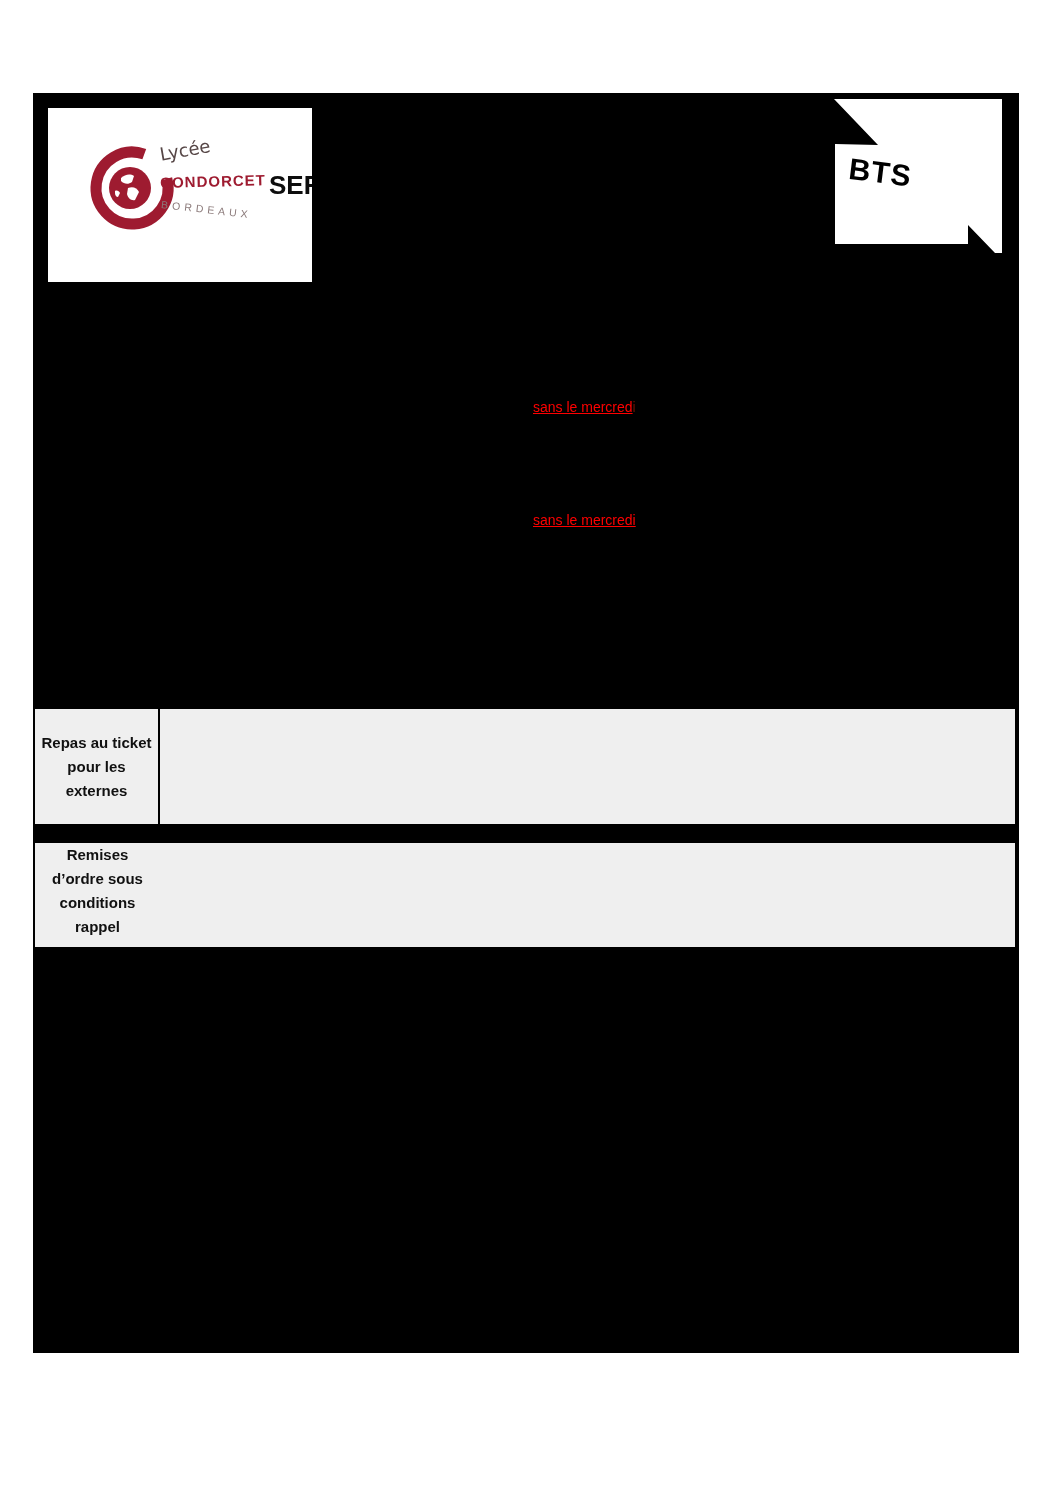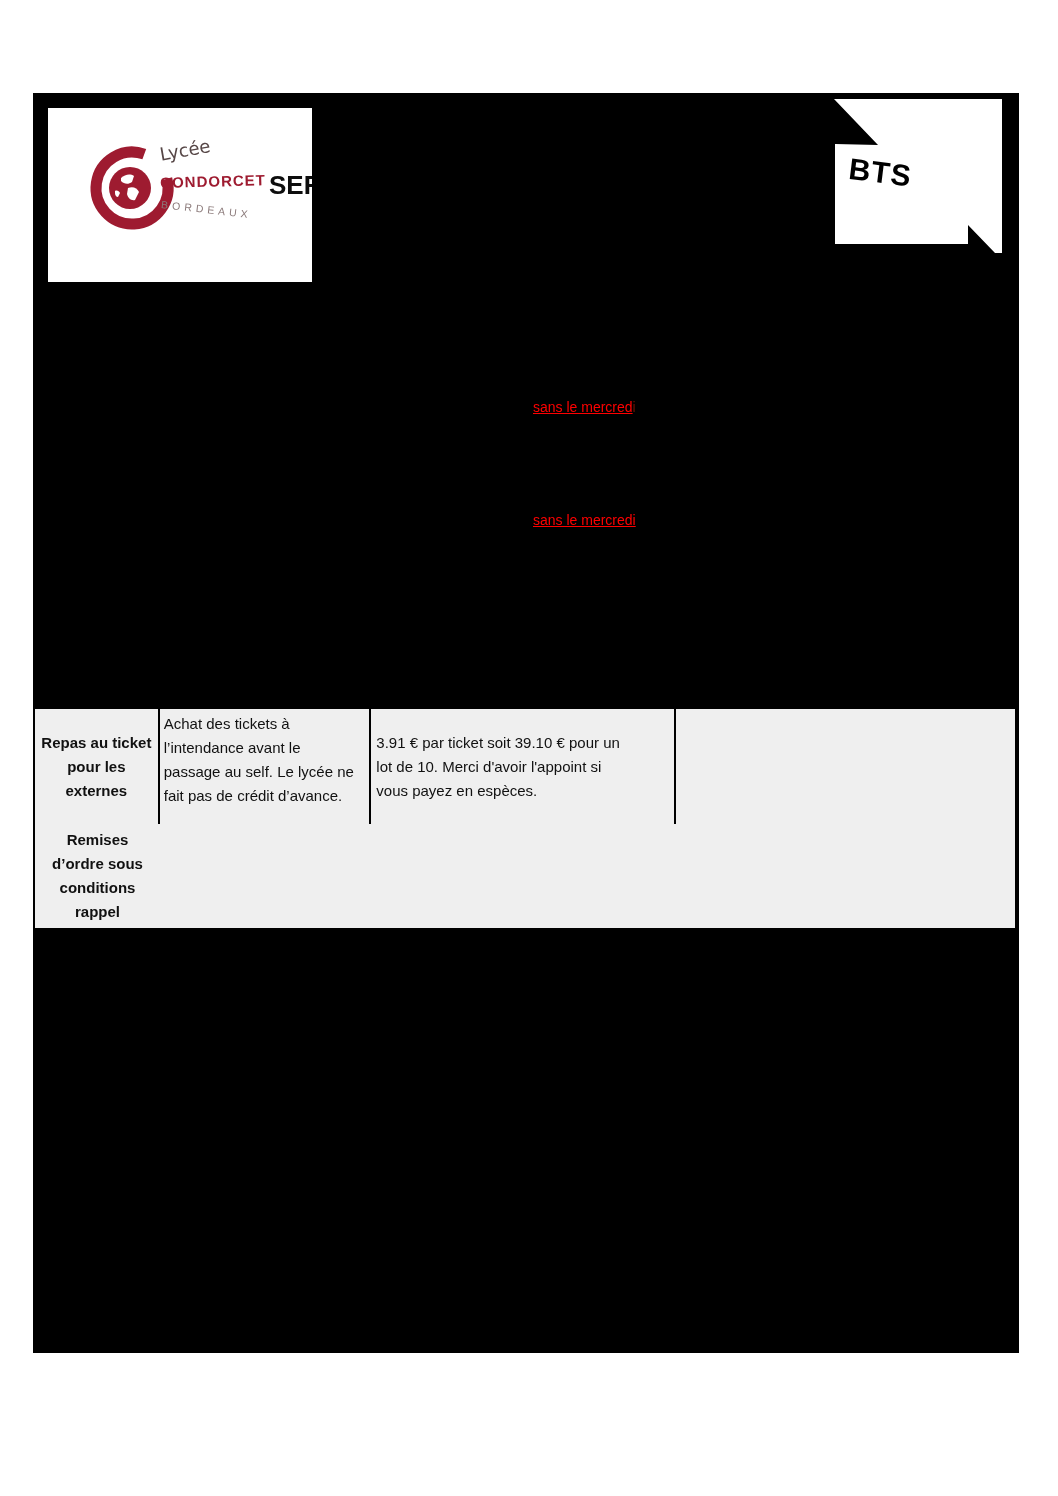--- a/index.html
+++ b/index.html
@@ -75,21 +75,21 @@
   .docs-table {
     position: absolute;
     left: 33px; top: 707px;
     width: 984px;
     border: 2px solid #000000;
     background: #000000;
     font-size: 15px; line-height: 24px; color: #111111;
   }
   .t-row { display: flex; background: #efefef; }
   .t-row.r1 { height: 115px; }
-  .t-row.r2 { height: 104px; margin-top: 0; }
+  .t-row.r2 { height: 104px; margin-top: 19px; flex-direction: column; }
   .t-cell { border-right: 2px solid #000000; overflow: hidden; }
   .t-cell:last-child { border-right: none; }
   .c1 { width: 125px; }
   .c2 { width: 212px; }
   .c3 { width: 305px; }
   .c4 { width: 340px; }
   .cell-head {
     display: flex; align-items: center; justify-content: center;
     text-align: center; font-weight: bold;
     white-space: pre-wrap;
@@ -133,29 +133,20 @@
     </div>
     <div class="red-note note-2" style="left:500px; top:419px;">
       <span class="lnk">sans le mercredi</span>
     </div>
 
     <div class="docs-table" style="left:0px; top:614px;">
       <div class="t-row r1">
         <div class="t-cell c1 cell-head">Repas au ticket
 pour les
 externes</div>
-        <div class="t-cell c2 cell-top pre">Achat des tickets à
-l’intendance avant le
-passage au self. Le lycée ne
-fait pas de crédit d’avance.</div>
-        <div class="t-cell c3 cell-mid">
-          <div class="pre">3.91 € par ticket soit 39.10 € pour un
-lot de 10. Merci d'avoir l'appoint si
-vous payez en espèces.</div>
-        </div>
         <div class="t-cell c4"></div>
       </div>
       <div class="t-row r2">
         <div class="t-cell c1 cell-head">Remises
 d’ordre sous
 conditions
 rappel</div>
       </div>
     </div>
 

